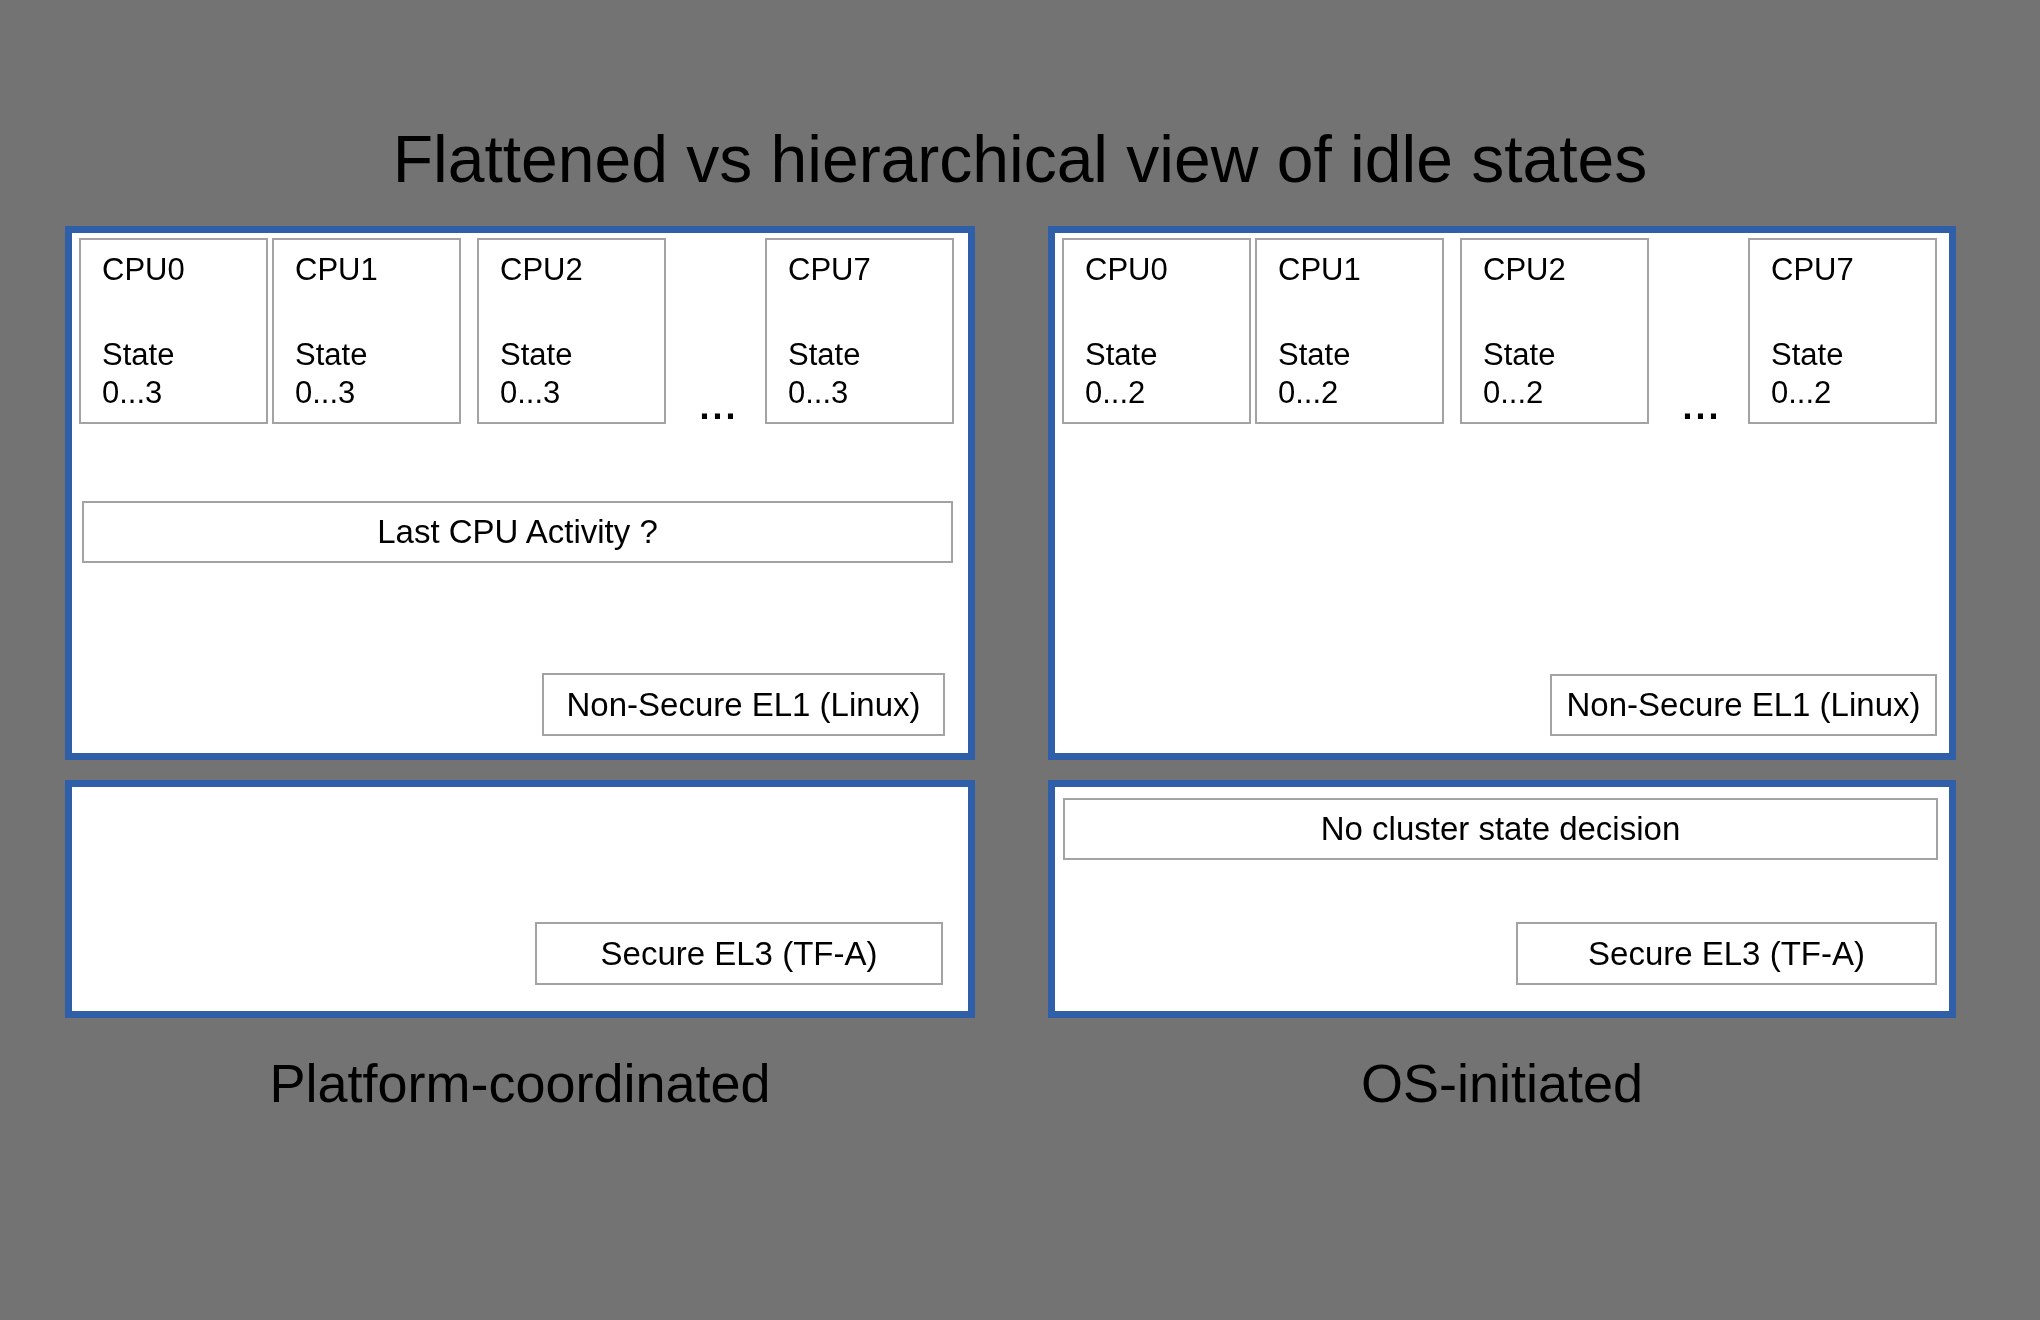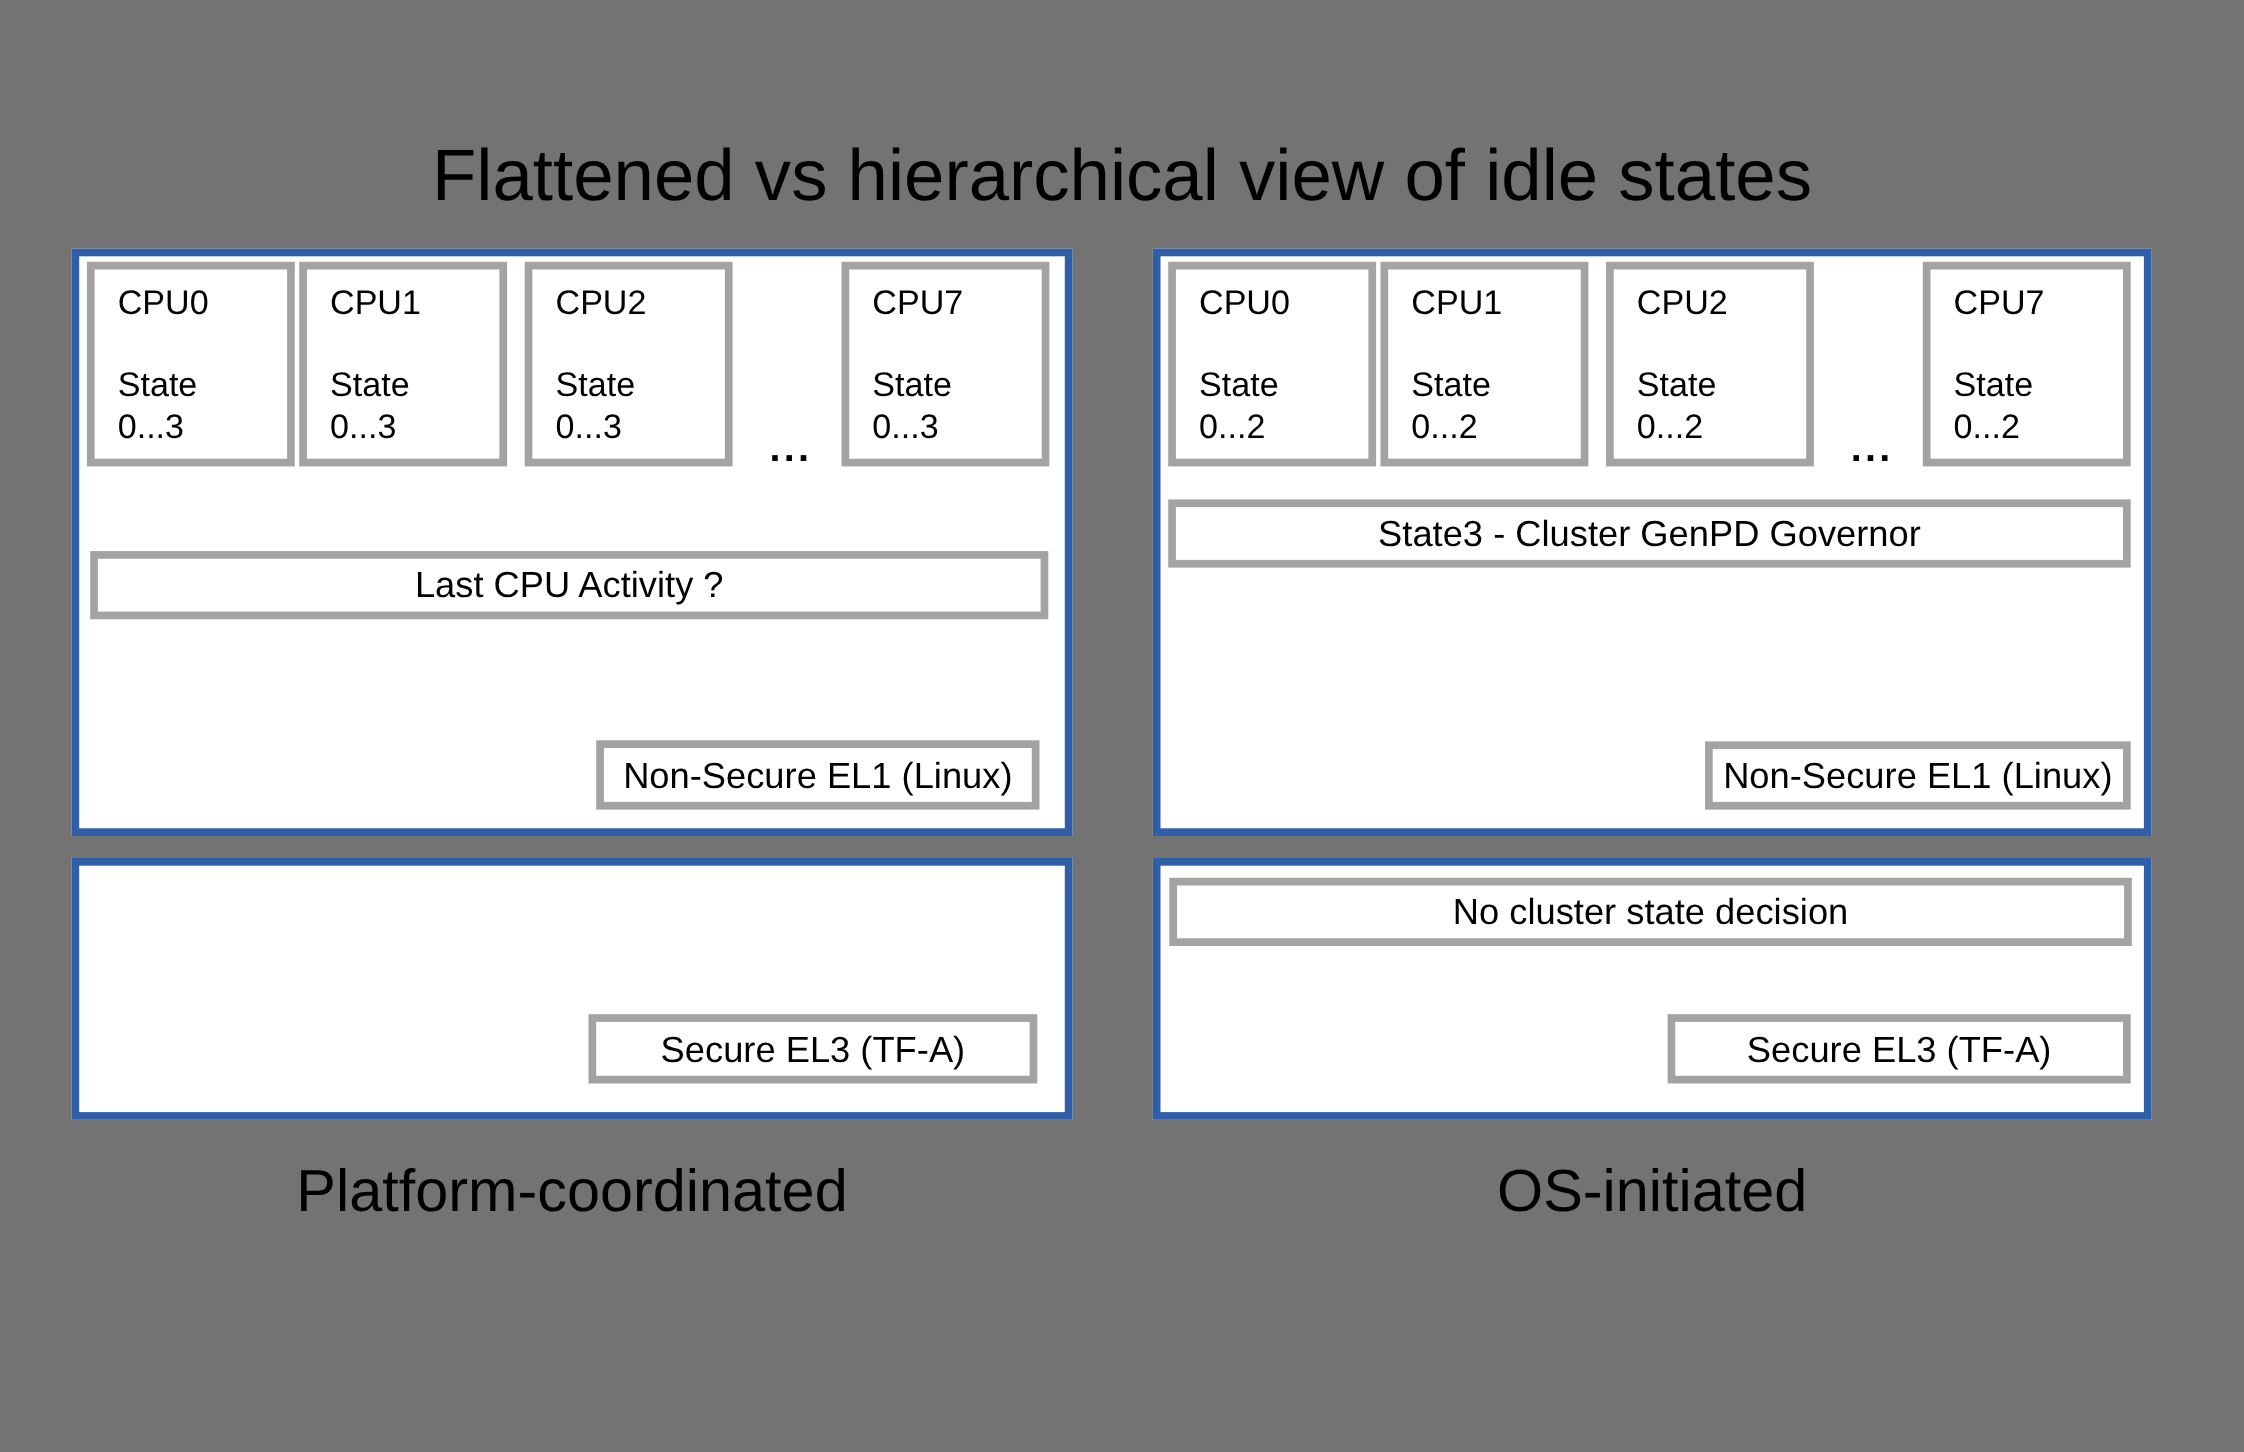--- a/index.html
+++ b/index.html
@@ -28,21 +28,21 @@
     border: 7px solid #2f5fa8;
     background: #ffffff;
   }
   .p-tl { left: 65px;   top: 226px; width: 910px; height: 534px; }
   .p-tr { left: 1048px; top: 226px; width: 908px; height: 534px; }
   .p-bl { left: 65px;   top: 780px; width: 910px; height: 238px; }
   .p-br { left: 1048px; top: 780px; width: 908px; height: 238px; }
   .box {
     position: absolute;
     box-sizing: border-box;
-    border: 7px solid #a3a3a3;
+    border: 2px solid #a3a3a3;
     background: #ffffff;
     display: flex;
     align-items: center;
     justify-content: center;
     font-size: 33px;
     line-height: 1.15;
     text-align: center;
     white-space: nowrap;
   }
   .cpu {
@@ -148,21 +148,20 @@
       <div>CPU2</div>
       <div class="cpu-state">State
 0...2</div>
     </div>
     <div class="dots">...</div>
     <div class="box cpu c7">
       <div>CPU7</div>
       <div class="cpu-state">State
 0...2</div>
     </div>
-    <div class="box r-governor">State3 - Cluster GenPD Governor</div>
     <div class="box r-el1">Non-Secure EL1 (Linux)</div>
   </div>
 
   <div class="panel p-br">
     <div class="box r-decision">No cluster state decision</div>
     <div class="box r-el3">Secure EL3 (TF-A)</div>
   </div>
 
   <div class="caption cap-l">Platform-coordinated</div>
   <div class="caption cap-r">OS-initiated</div>

